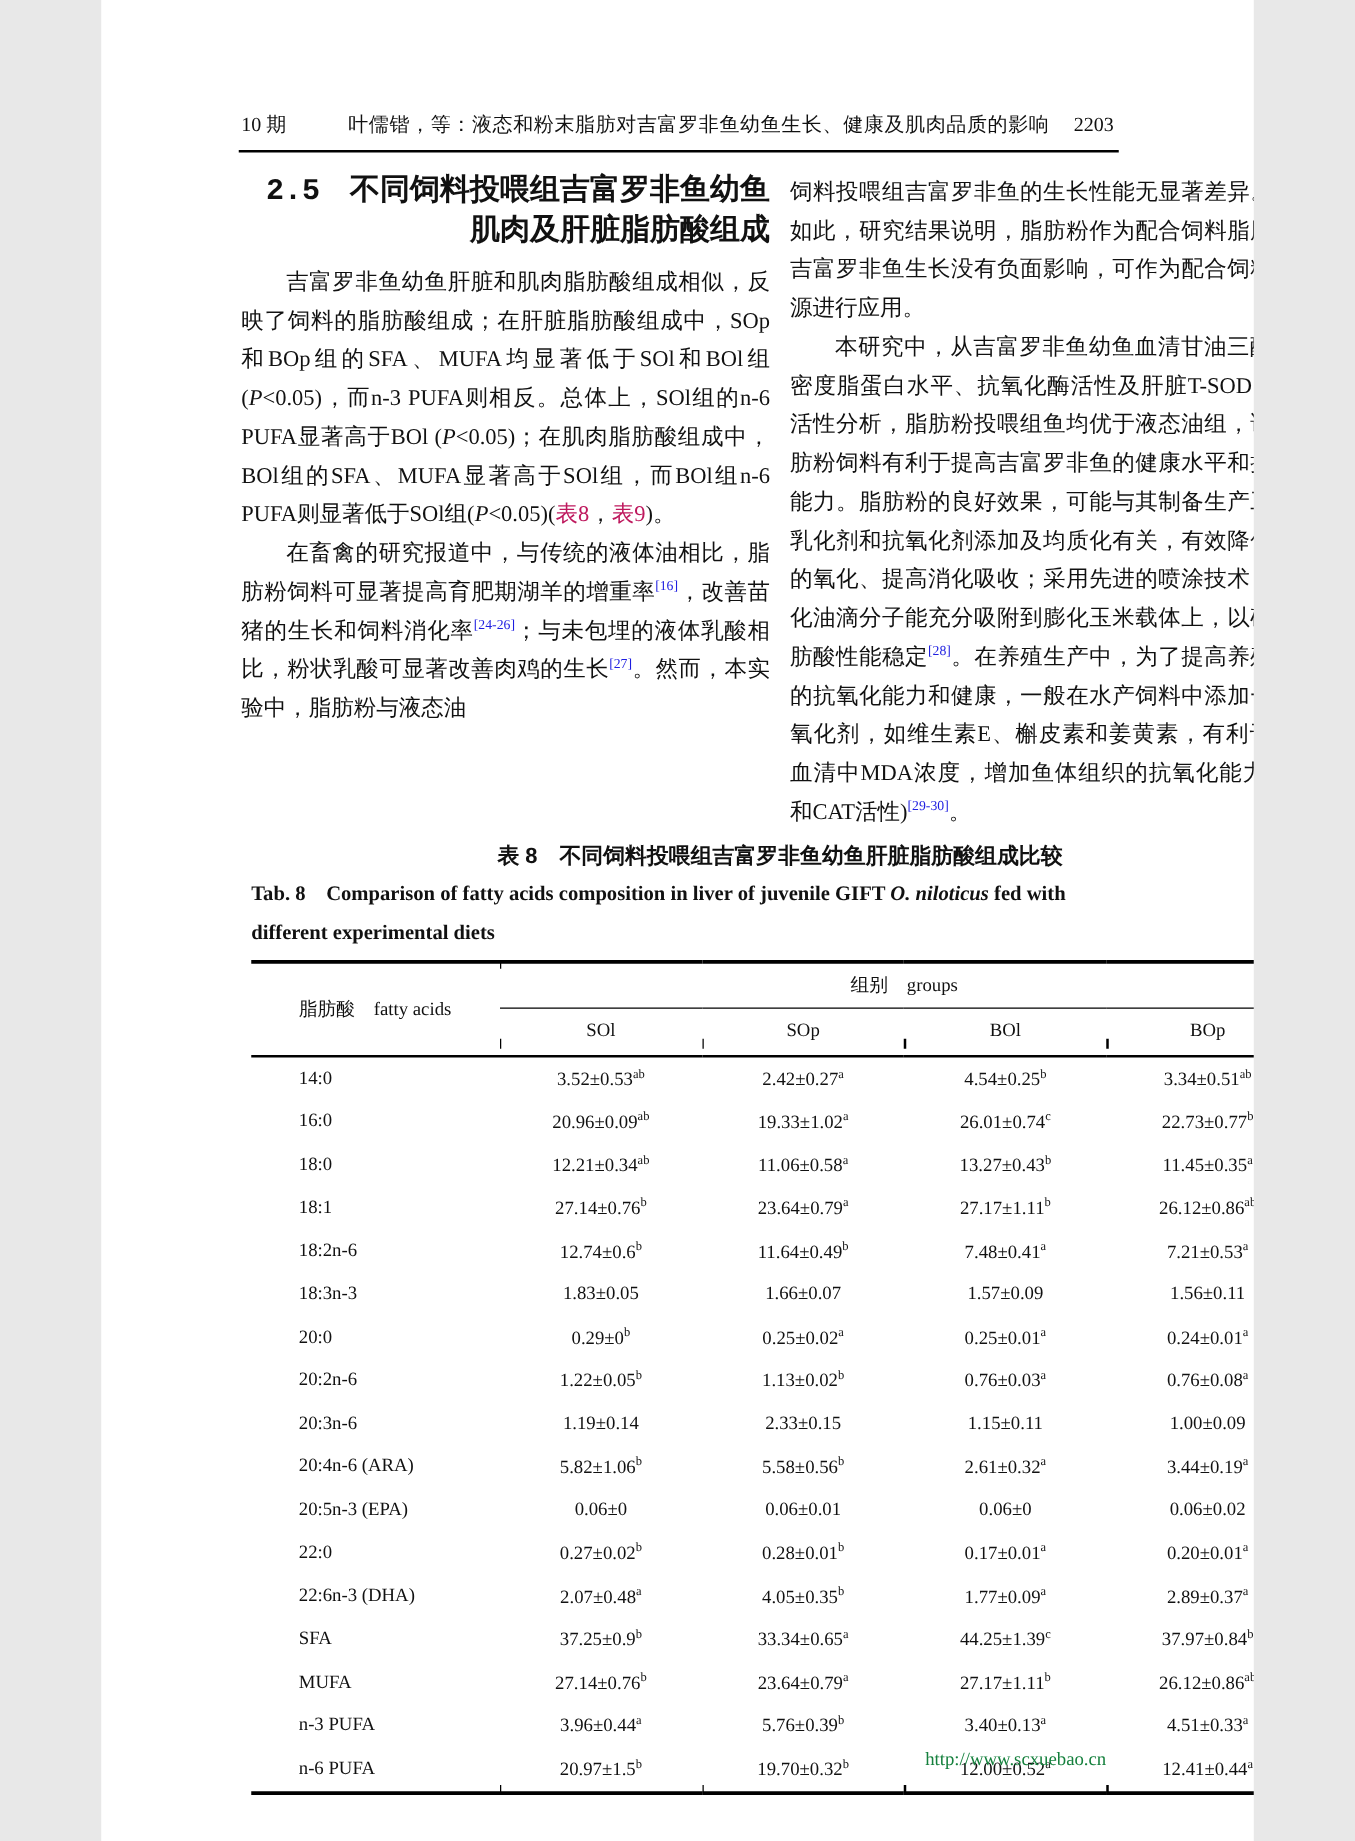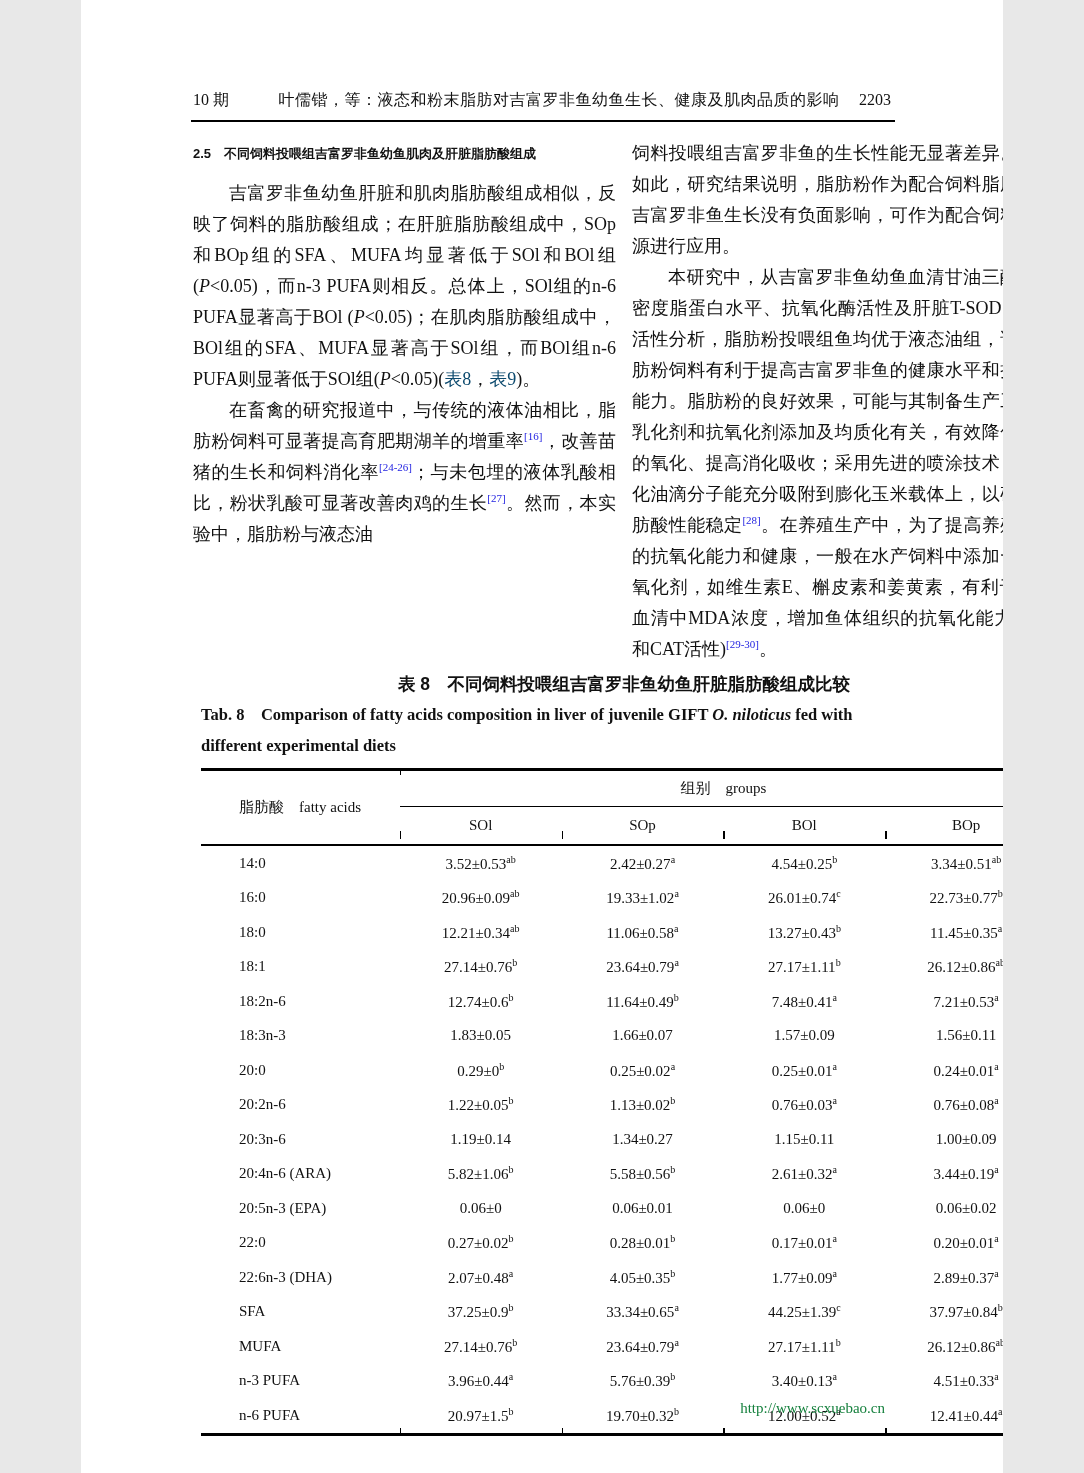--- a/index.html
+++ b/index.html
@@ -23,32 +23,32 @@
     position:absolute;top:120px;left:110px;right:108px;
     border-top:2px solid #000;
   }
   
   .columns{
     position:absolute;top:138px;left:112px;
     width:862px;display:flex;gap:16px;
   }
   .col{width:423px;font-size:18px;line-height:31px;text-align:justify;}
   h2.sec{
-    font-family:Liberation Sans, sans-serif;
-    font-size:13px;line-height:32px;font-weight:bold;
-    margin:0 0 8px 0;text-align:left;
+    font-family:Liberation Mono, monospace;
+    font-size:24px;line-height:32px;font-weight:bold;
+    margin:0 0 8px 0;text-align:right;
   }
   h2.sec3{margin:20px 0 14px 0;}
   p.para{margin:0;}
   p.indent{text-indent:2em;}
   .ref{
     color:#1d1de0;vertical-align:super;font-size:11px;line-height:0;
     letter-spacing:0;
   }
-  .tlink{color:#0c4a6e;cursor:pointer;}
+  .tlink{color:#be185d;cursor:pointer;}
   .it{font-style:italic;}
   
   .table-block{position:absolute;top:672px;left:120px;width:846px;}
   .cap-zh{
     text-align:center;font-weight:bold;font-size:17.5px;
     font-family:"Liberation Sans","DejaVu Sans",sans-serif;
   }
   .cap-en{
     font-weight:bold;font-size:16.5px;margin-top:9px;
   }
@@ -184,21 +184,21 @@
             <tr>
               <td class="rowlabel">20:2n-6</td>
               <td class="val">1.22±0.05<sup class="mark">b</sup></td>
               <td class="val">1.13±0.02<sup class="mark">b</sup></td>
               <td class="val">0.76±0.03<sup class="mark">a</sup></td>
               <td class="val">0.76±0.08<sup class="mark">a</sup></td>
             </tr>
             <tr>
               <td class="rowlabel">20:3n-6</td>
               <td class="val">1.19±0.14</td>
-              <td class="val">1.34±0.27</td>
+              <td class="val">2.33±0.15</td>
               <td class="val">1.15±0.11</td>
               <td class="val">1.00±0.09</td>
             </tr>
             <tr>
               <td class="rowlabel">20:4n-6 (ARA)</td>
               <td class="val">5.82±1.06<sup class="mark">b</sup></td>
               <td class="val">5.58±0.56<sup class="mark">b</sup></td>
               <td class="val">2.61±0.32<sup class="mark">a</sup></td>
               <td class="val">3.44±0.19<sup class="mark">a</sup></td>
             </tr>

